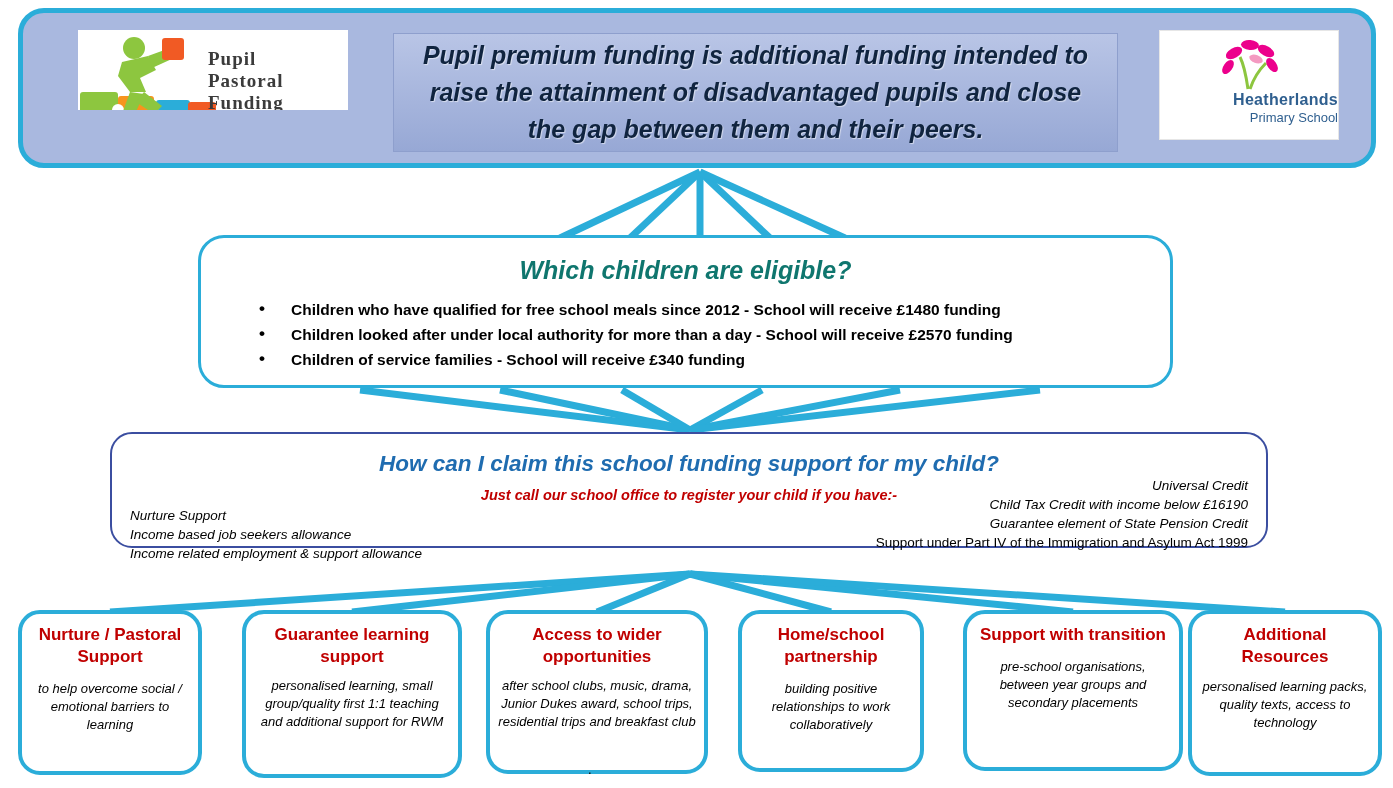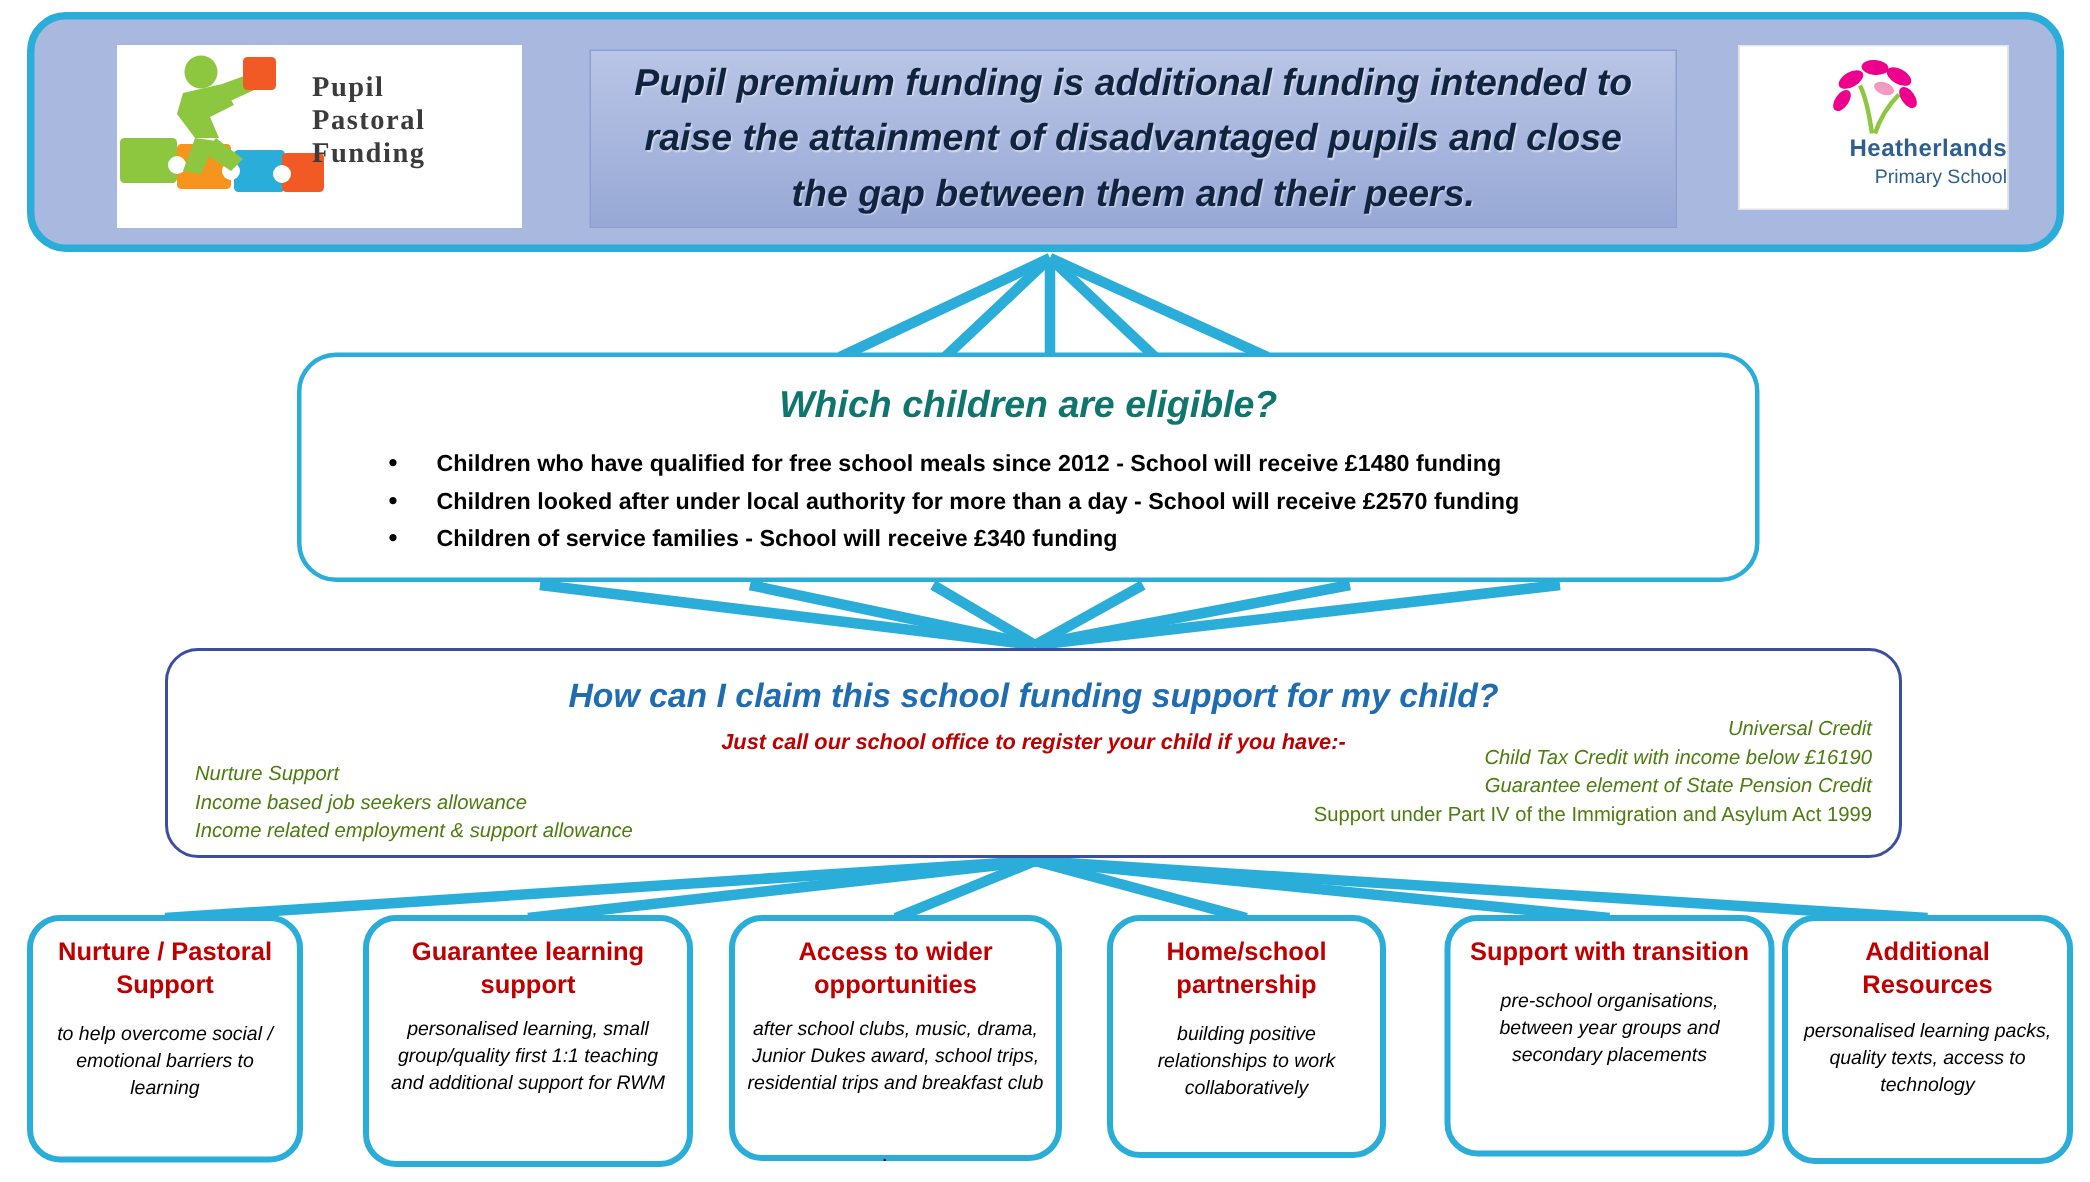--- a/index.html
+++ b/index.html
@@ -28,21 +28,21 @@
     border: 5px solid #2badd9;
     border-radius: 26px;
     background: #a9b8df;
     box-sizing: border-box;
   }
   .logo-left {
     position: absolute;
     left: 55px;
     top: 17px;
     width: 270px;
-    height: 122px;
+    height: 80px;
     background: #ffffff;
     overflow: hidden;
   }
   .logo-left .puzzle-art {
     position: absolute;
     left: 0;
     top: 0;
     width: 140px;
     height: 110px;
   }
@@ -169,21 +169,21 @@
     top: -1px;
     font-size: 17px;
   }
 
   
   .claim-box {
     position: absolute;
     left: 110px;
     top: 432px;
     width: 1158px;
-    height: 140px;
+    height: 116px;
     border: 2px solid #3b4ea0;
     border-radius: 22px;
     background: #ffffff;
     box-sizing: border-box;
   }
   .claim-title {
     text-align: center;
     font-size: 22.5px;
     font-weight: bold;
     font-style: italic;
@@ -204,21 +204,21 @@
     right: 0;
     top: 42px;
     display: flex;
     justify-content: space-between;
     padding: 0 18px;
     box-sizing: border-box;
   }
   .claim-left, .claim-right {
     font-size: 13.5px;
     font-style: italic;
-    color: #4d7c0f;
+    color: #000000;
     line-height: 19px;
   }
   .claim-left {
     margin-top: 30px;
     text-align: left;
   }
   .claim-right {
     text-align: right;
   }
   .claim-right div:last-child {

